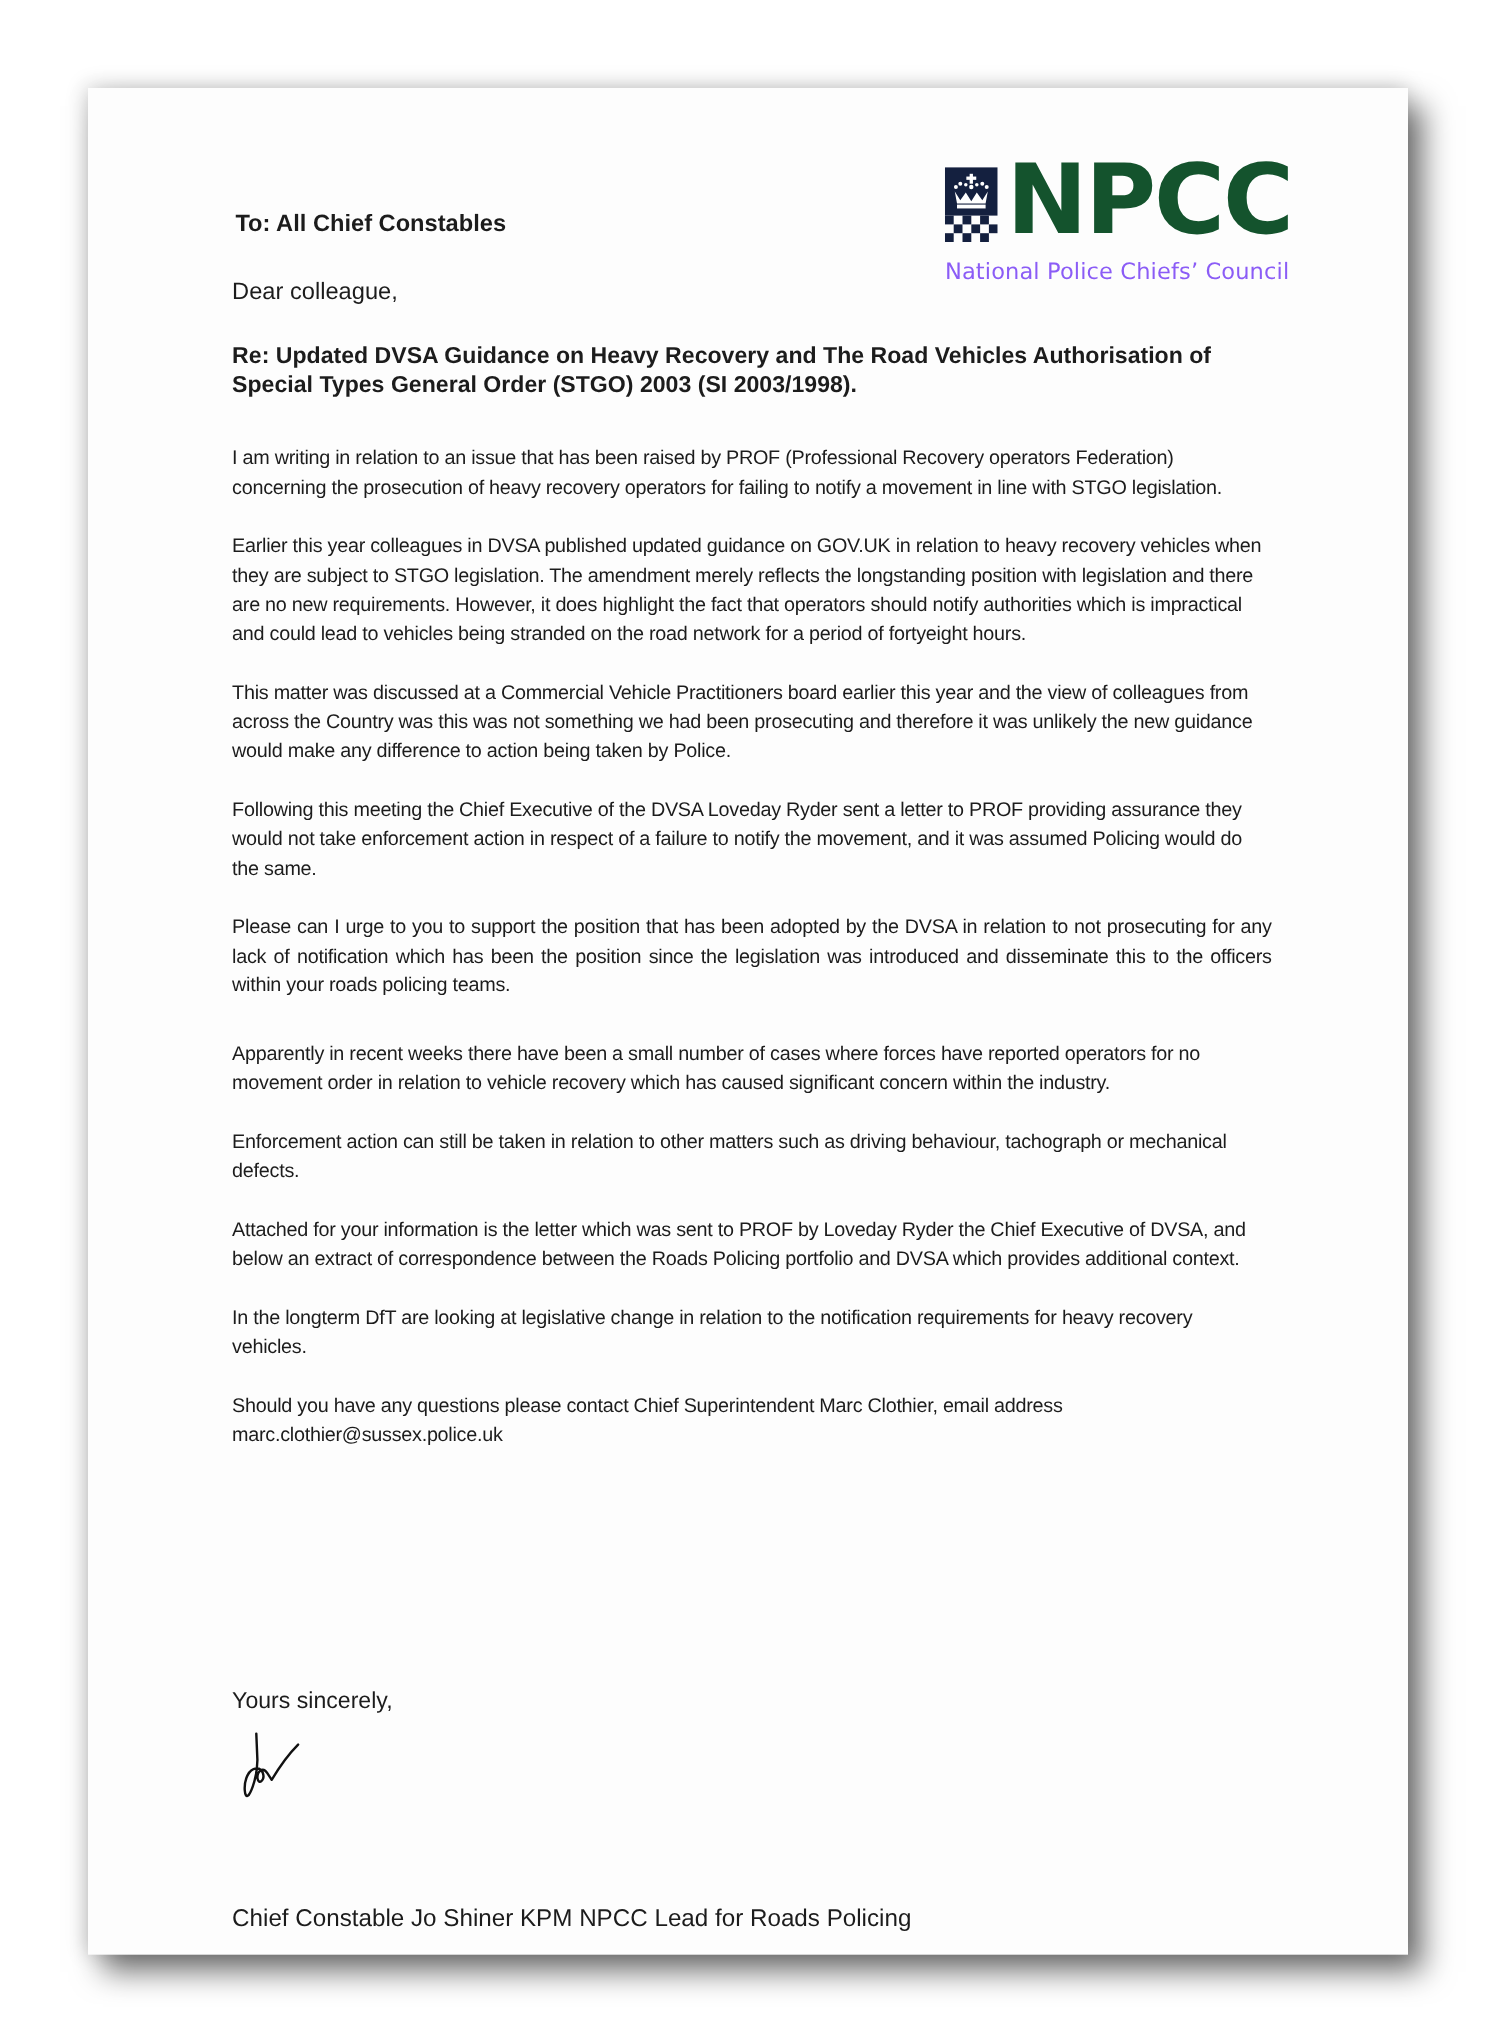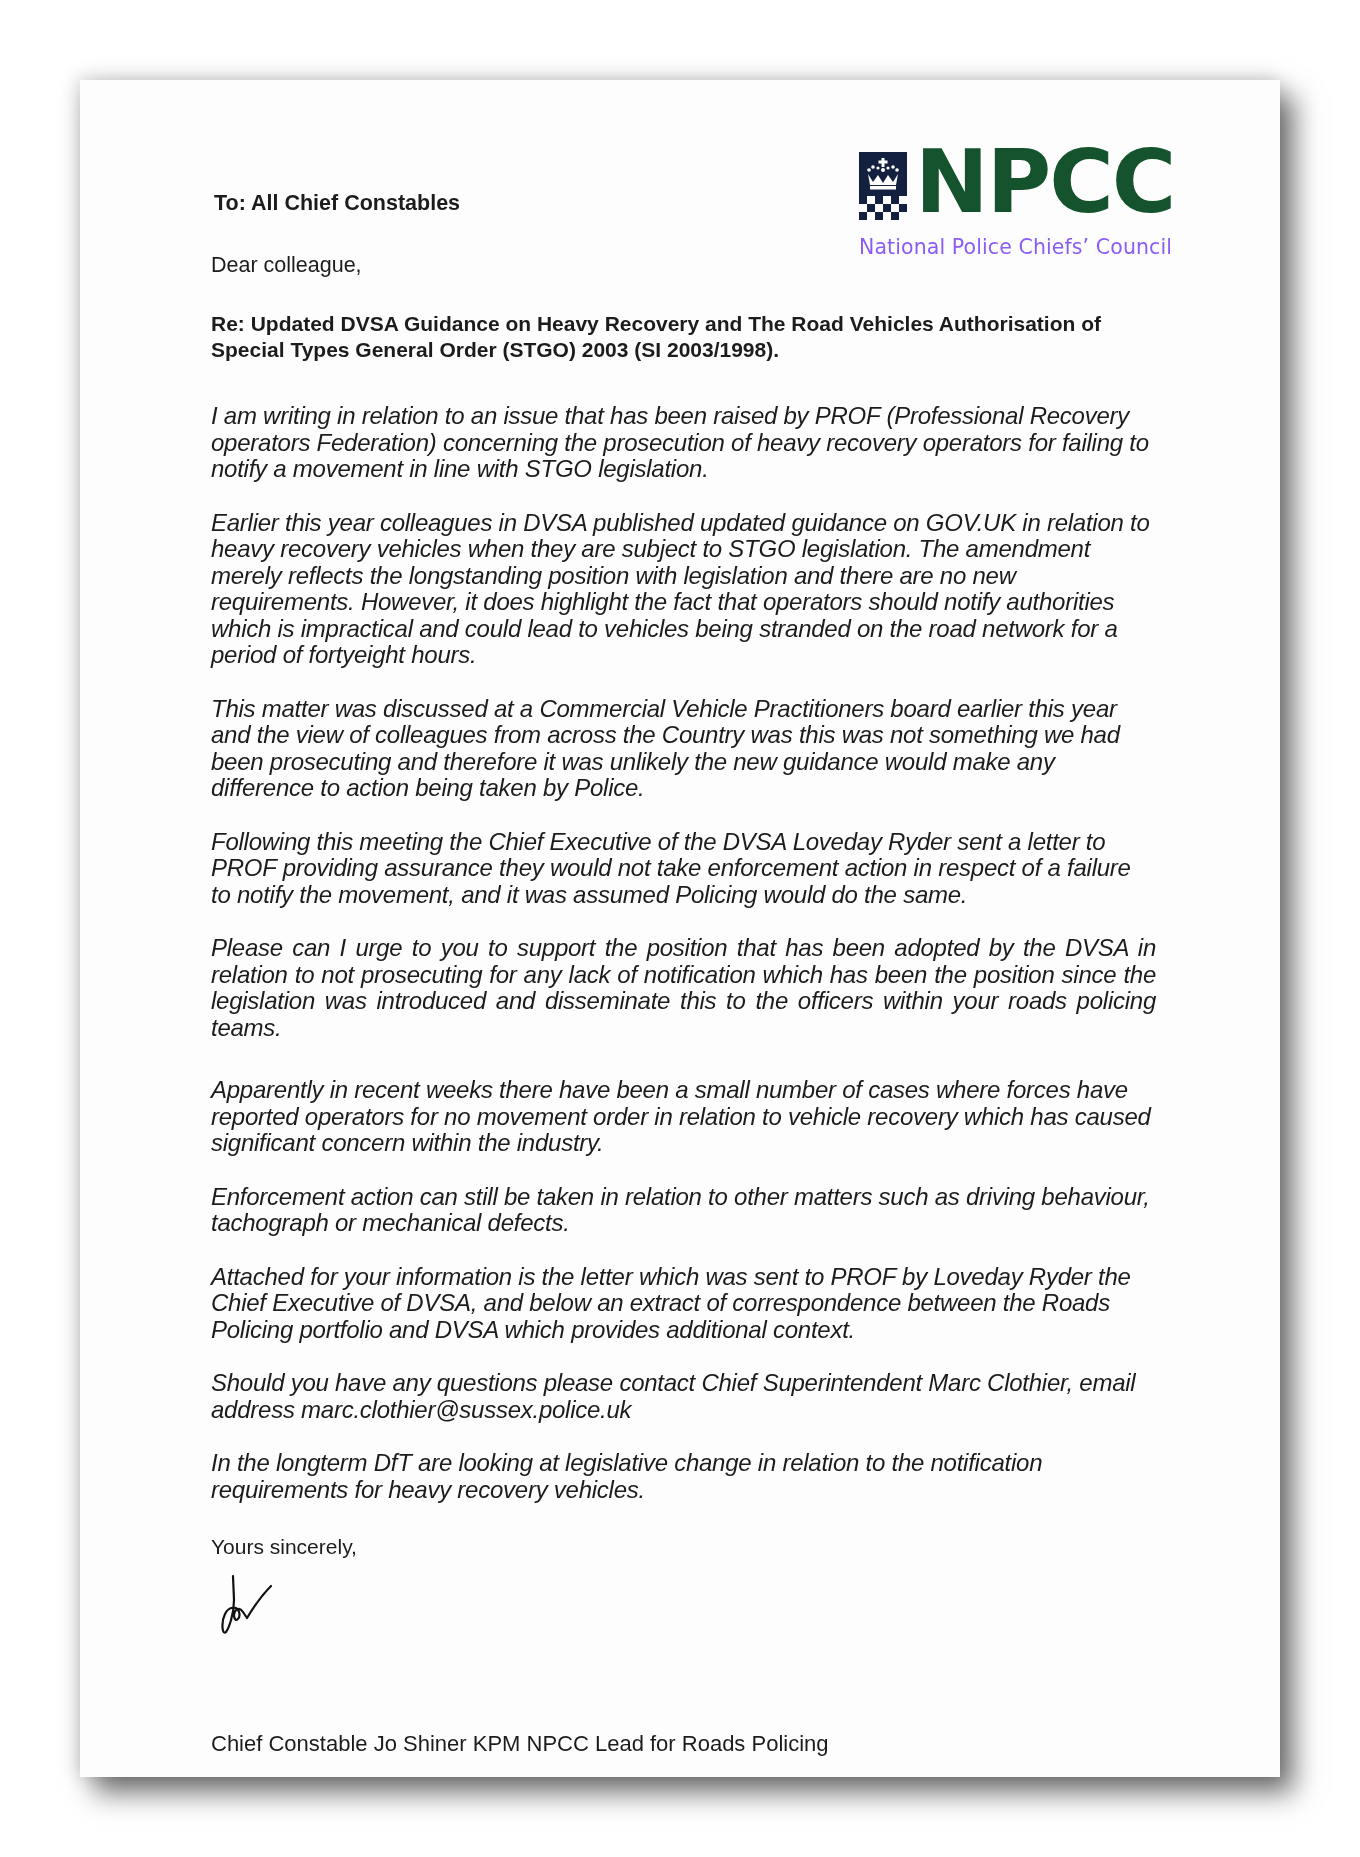--- a/index.html
+++ b/index.html
@@ -90,24 +90,23 @@
       line-height: 26px;
     }
     .body-paras {
       position: absolute;
       top: 323px;
       left: 0;
       width: 945px;
     }
     .para {
       margin: 0 0 27px 0;
-      font-size: 24px;
+      font-size: 18px;
       line-height: 26.5px;
       letter-spacing: -0.25px;
-      font-style: italic;
     }
     .para.justified {
       text-align: justify;
       margin-bottom: 36px;
     }
     .closing {
       position: absolute;
       top: 1454px;
       left: 0;
       font-size: 21px;
@@ -174,22 +173,22 @@
 
     <div class="body-paras">
       <p class="para">I am writing in relation to an issue that has been raised by PROF (Professional Recovery operators Federation) concerning the prosecution of heavy recovery operators for failing to notify a movement in line with STGO legislation.</p>
       <p class="para">Earlier this year colleagues in DVSA published updated guidance on GOV.UK in relation to heavy recovery vehicles when they are subject to STGO legislation. The amendment merely reflects the longstanding position with legislation and there are no new requirements. However, it does highlight the fact that operators should notify authorities which is impractical and could lead to vehicles being stranded on the road network for a period of fortyeight hours.</p>
       <p class="para">This matter was discussed at a Commercial Vehicle Practitioners board earlier this year and the view of colleagues from across the Country was this was not something we had been prosecuting and therefore it was unlikely the new guidance would make any difference to action being taken by Police.</p>
       <p class="para">Following this meeting the Chief Executive of the DVSA Loveday Ryder sent a letter to PROF providing assurance they would not take enforcement action in respect of a failure to notify the movement, and it was assumed Policing would do the same.</p>
       <p class="para justified">Please can I urge to you to support the position that has been adopted by the DVSA in relation to not prosecuting for any lack of notification which has been the position since the legislation was introduced and disseminate this to the officers within your roads policing teams.</p>
       <p class="para">Apparently in recent weeks there have been a small number of cases where forces have reported operators for no movement order in relation to vehicle recovery which has caused significant concern within the industry.</p>
       <p class="para">Enforcement action can still be taken in relation to other matters such as driving behaviour, tachograph or mechanical defects.</p>
       <p class="para">Attached for your information is the letter which was sent to PROF by Loveday Ryder the Chief Executive of DVSA, and below an extract of correspondence between the Roads Policing portfolio and DVSA which provides additional context.</p>
+      <p class="para">In the longterm DfT are looking at legislative change in relation to the notification requirements for heavy recovery vehicles.</p>
       <p class="para">Should you have any questions please contact Chief Superintendent Marc Clothier, email address marc.clothier@sussex.police.uk</p>
-      <p class="para">In the longterm DfT are looking at legislative change in relation to the notification requirements for heavy recovery vehicles.</p>
     </div>
 
     <div class="closing">Yours sincerely,</div>
 
     <svg class="signature" viewBox="0 0 60 70" xmlns="http://www.w3.org/2000/svg">
       <path d="M14 6 L15 30 C15 44 10 58 7 62 C3 66 2 52 6 44 C10 36 18 36 20 42 C22 48 16 54 15 46 C15 40 20 36 24 42 L28 48 C34 38 42 26 52 16" fill="none" stroke="#111111" stroke-width="2.2" stroke-linecap="round" stroke-linejoin="round"></path>
     </svg>
 
     <div class="signatory">Chief Constable Jo Shiner KPM NPCC Lead for Roads Policing</div>
   </div>

